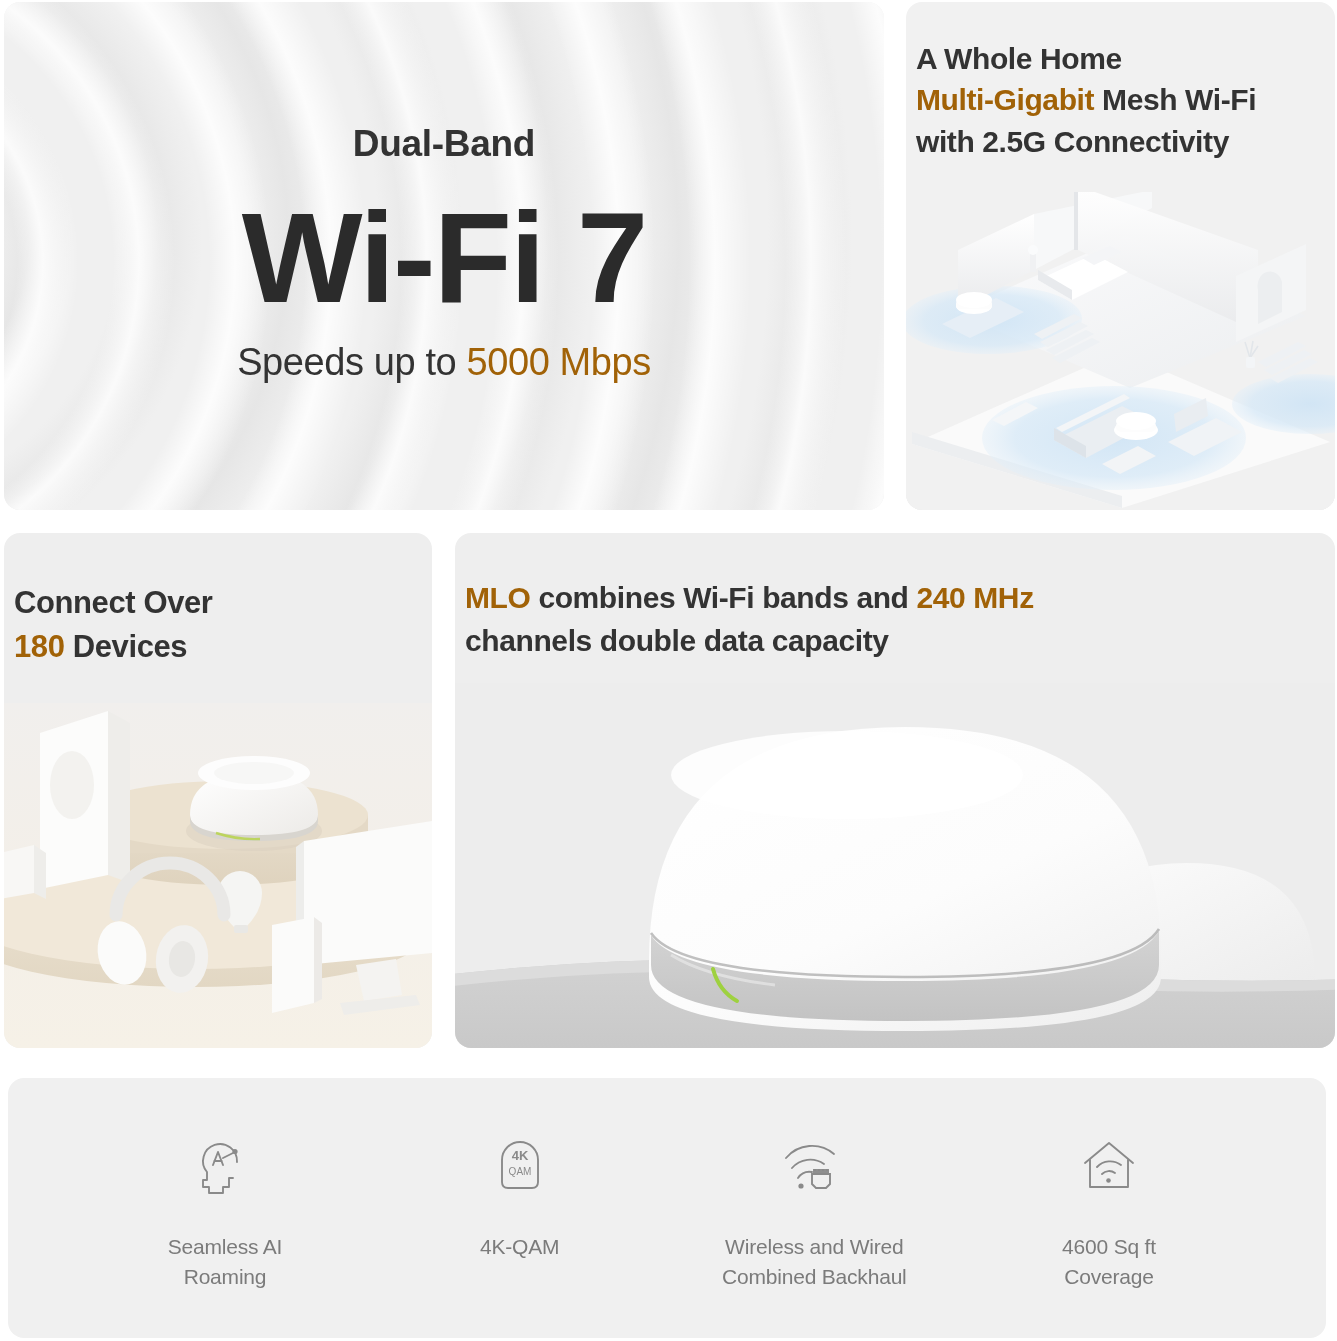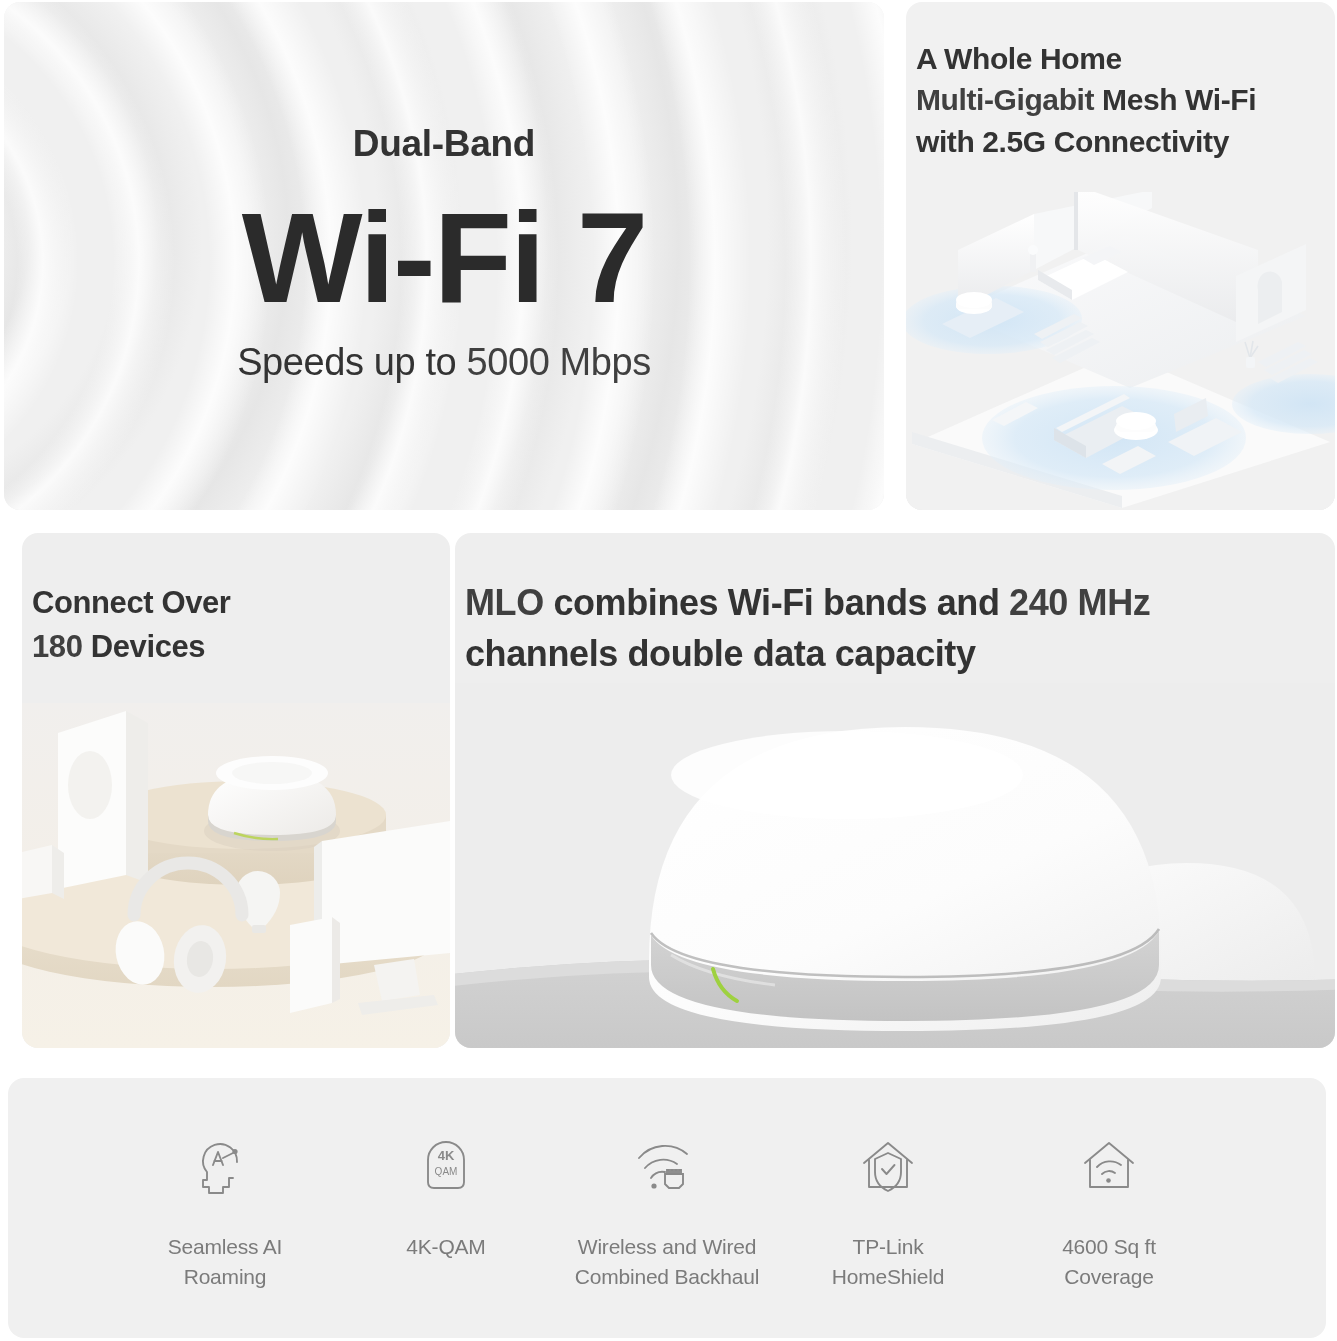--- a/index.html
+++ b/index.html
@@ -78,21 +78,21 @@
     margin-top: 20px;
   }
   .subtitle {
     font-size: 38px;
     font-weight: 400;
     letter-spacing: -0.4px;
     color: #333333;
     line-height: 1;
     margin-top: 10px;
   }
-  .accent { color: #404040; }
+  .accent { color: #a16207; }
 
   
   #panel-wholehome {
     left: 906px; top: 2px;
     width: 429px; height: 508px;
     background: #f1f1f1;
   }
   .hd-block {
     position: absolute;
     left: 0; right: 0; top: 36px;
@@ -111,41 +111,40 @@
     position: absolute;
     left: 0; right: 0; top: 190px; bottom: 0;
     background: linear-gradient(180deg,#f2f2f2 0%, #efefef 60%, #ececec 100%);
   }
 
   
   #panel-devices {
     left: 4px; top: 533px;
     width: 428px; height: 515px;
     background: #eeeeee;
-    margin-left: 18px;
   }
   #panel-devices .hd-block { top: 48px; }
   #panel-devices .hd-line {
     font-size: 31px;
     line-height: 1.42;
   }
   .podium-art {
     position: absolute;
     left: 0; right: 0; top: 170px; bottom: 0;
   }
 
   
   #panel-mlo {
     left: 455px; top: 533px;
     width: 880px; height: 515px;
     background: #eeeeee;
   }
   #panel-mlo .hd-block { top: 44px; }
   #panel-mlo .hd-line {
-    font-size: 36px;
+    font-size: 30px;
     line-height: 1.42;
   }
   .router-art {
     position: absolute;
     left: 0; right: 0; top: 150px; bottom: 0;
   }
 
   
   #panel-features {
     left: 8px; top: 1078px;
@@ -448,32 +447,20 @@
             <path d="M16,38 a14,14 0 0 1 14,-6"></path>
             <circle cx="19" cy="46" r="2.6" fill="#8a8a8a" stroke="none"></circle>
             <path d="M32,34 l0,-4 l2,0 l0,4 M36,34 l0,-4 l2,0 l0,4 M40,34 l0,-4 l2,0 l0,4 M44,34 l0,-4 l2,0 l0,4"></path>
             <path d="M30,34 l18,0 l0,10 l-4,4 l-10,0 l-4,-4 Z"></path>
           </svg>
         </div>
         <div class="flabel">Wireless and Wired
 Combined Backhaul</div>
       </div>
 
-      <div class="feature">
-        <div class="ficon">
-          <svg width="60" height="58" viewBox="0 0 60 58" fill="none" stroke="#8a8a8a" stroke-width="1.9" stroke-linecap="round" stroke-linejoin="round">
-            <path d="M6,24 L30,4 L54,24"></path>
-            <path d="M11,21 L11,48 L49,48 L49,21"></path>
-            <path d="M30,14 L43,20 L43,33 q0,13 -13,19 q-13,-6 -13,-19 L17,20 Z"></path>
-            <path d="M24,30 l4.5,5 l8,-9"></path>
-          </svg>
-        </div>
-        <div class="flabel">TP-Link
-HomeShield</div>
-      </div>
 
       <div class="feature">
         <div class="ficon">
           <svg width="60" height="58" viewBox="0 0 60 58" fill="none" stroke="#8a8a8a" stroke-width="1.9" stroke-linecap="round" stroke-linejoin="round">
             <path d="M6,24 L30,4 L54,24"></path>
             <path d="M11,21 L11,48 L49,48 L49,21"></path>
             <path d="M18,28 a18,18 0 0 1 24,-2"></path>
             <path d="M23,35 a10,10 0 0 1 13,-1"></path>
             <circle cx="29.5" cy="41.5" r="2.3" fill="#8a8a8a" stroke="none"></circle>
           </svg>

